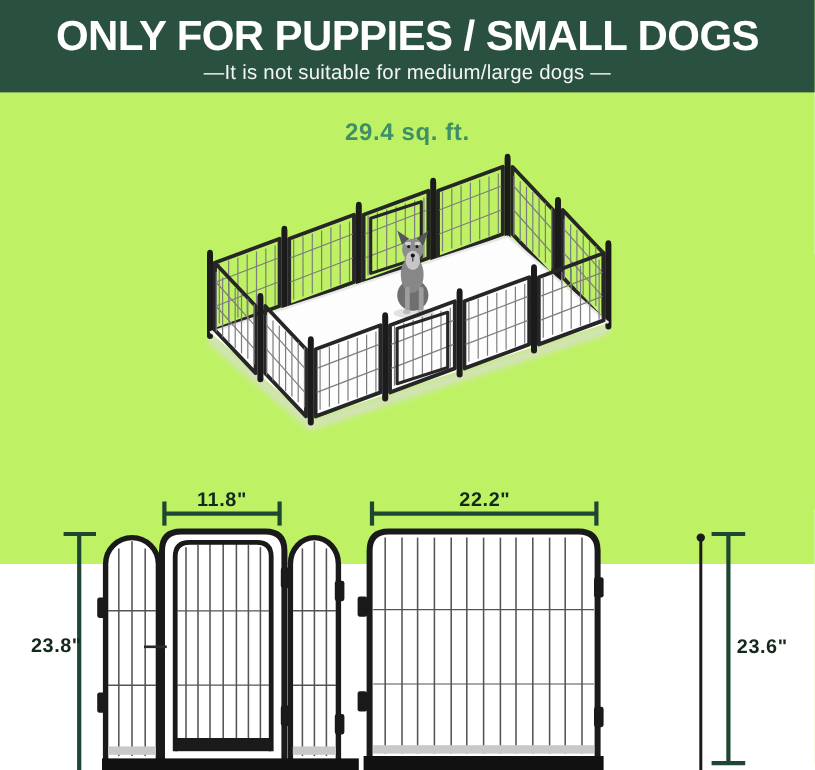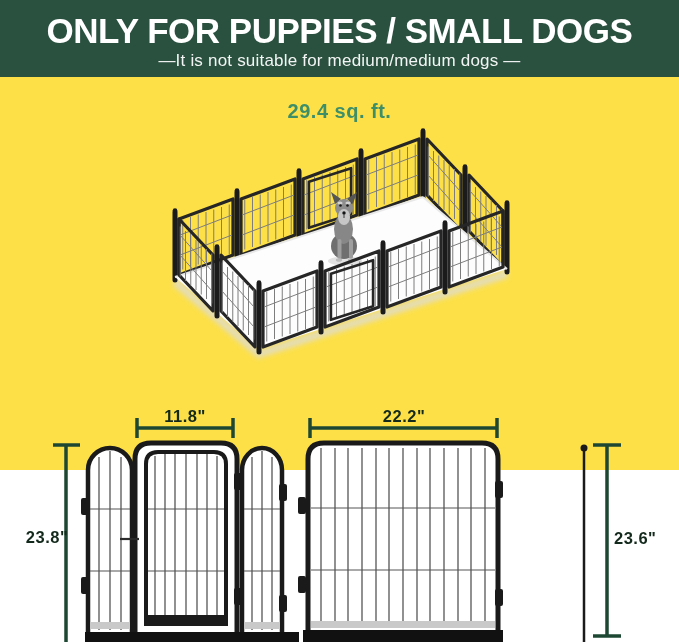--- a/index.html
+++ b/index.html
@@ -1,18 +1,18 @@
 <!DOCTYPE html>
 <html><head>
 <meta charset="utf-8">
 <style>
   html,body{margin:0;padding:0;}
   body{width:679px;height:642px;overflow:hidden;background:#ffffff;
        font-family:"Liberation Sans", sans-serif;}
-  #stage{position:relative;width:679px;height:470px;background:#fde047;}
+  #stage{position:relative;width:679px;height:470px;background:#bef264;}
 
   
   .banner{position:absolute;left:0;top:0;width:679px;height:77px;
           background:#2a5140;text-align:center;}
   .banner h1{margin:0;padding-top:12px;color:#ffffff;font-size:35px;
              font-weight:bold;letter-spacing:-0.5px;line-height:38px;}
   .banner p{margin:0;padding-top:1px;color:#f2f5f3;font-size:17px;
             font-weight:normal;letter-spacing:0.2px;}
 
   
@@ -26,21 +26,21 @@
   .dim-label{font-family:"Liberation Sans",sans-serif;font-size:16.5px;
              font-weight:bold;fill:#13291c;letter-spacing:0.5px;}
 </style>
 </head>
 <body>
 
 <div id="stage">
 
   <div class="banner">
     <h1>ONLY FOR PUPPIES / SMALL DOGS</h1>
-    <p>—It is not suitable for medium/medium dogs —</p>
+    <p>—It is not suitable for medium/large dogs —</p>
   </div>
 
   <div class="area-label">29.4 sq. ft.</div>
 
   <svg id="pen-svg" width="440" height="280" viewBox="0 0 440 280">
     <defs>
       <filter id="soft" x="-30%" y="-30%" width="160%" height="160%">
         <feGaussianBlur stdDeviation="2.6"></feGaussianBlur>
       </filter>
     </defs>

